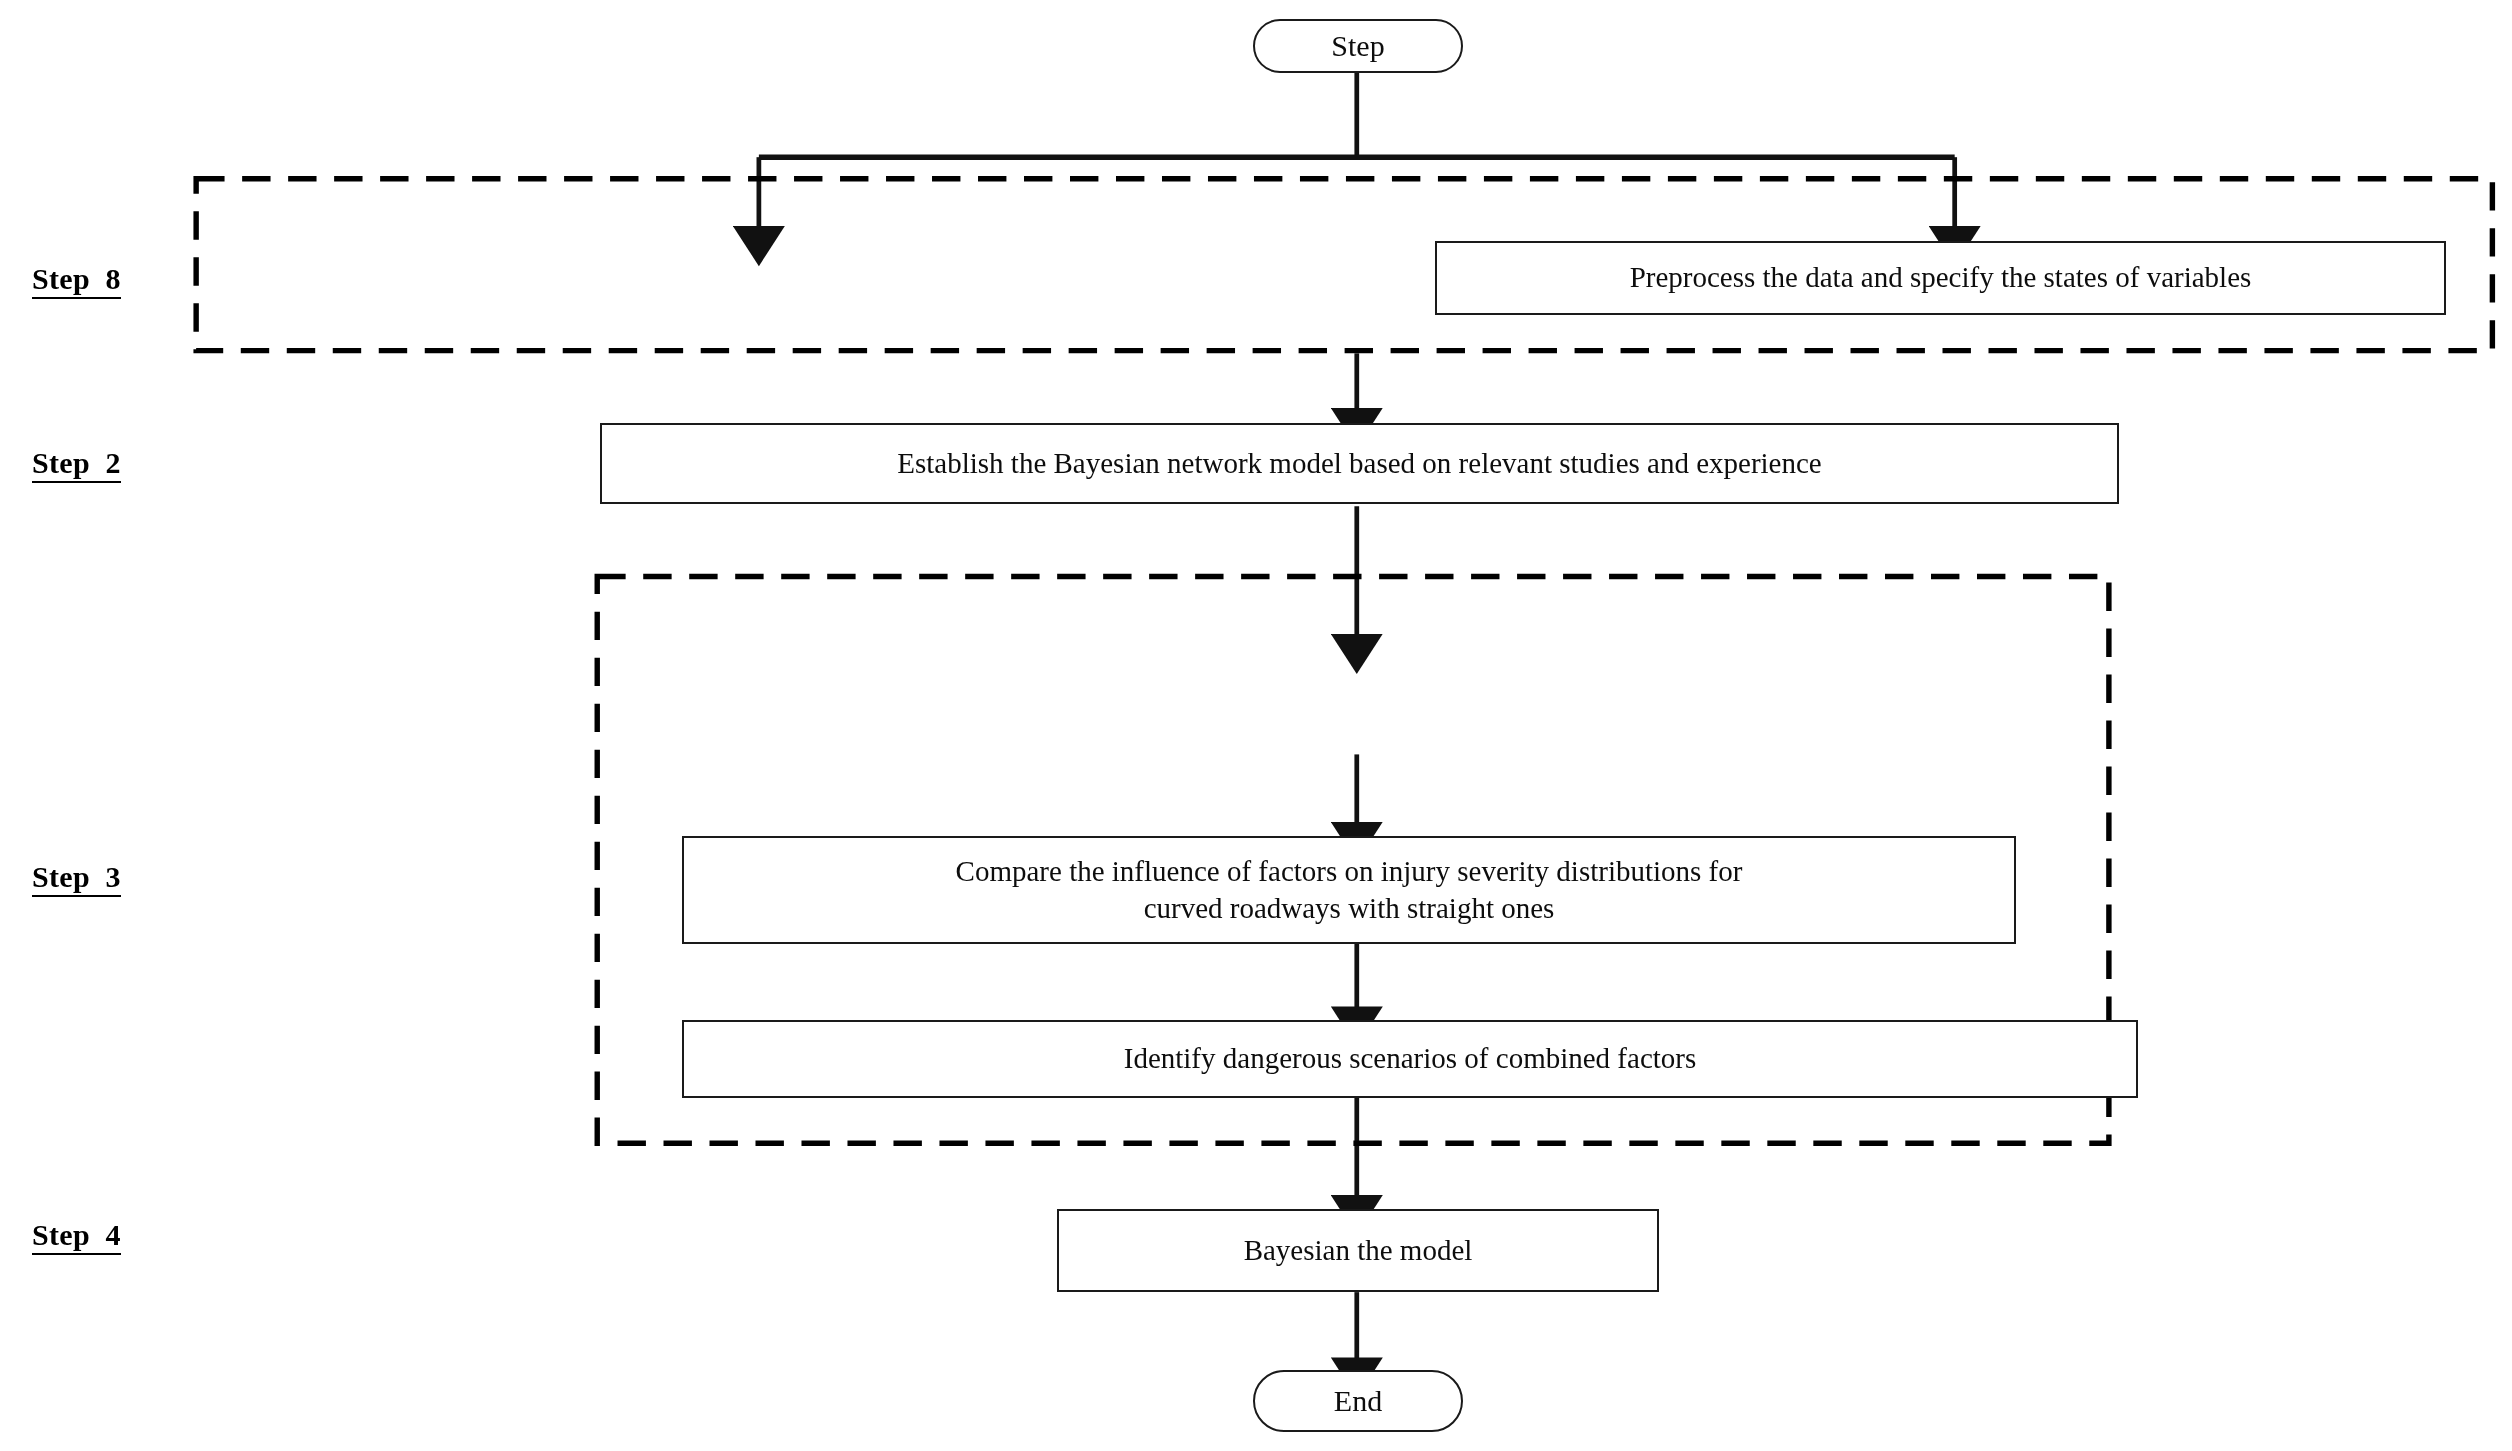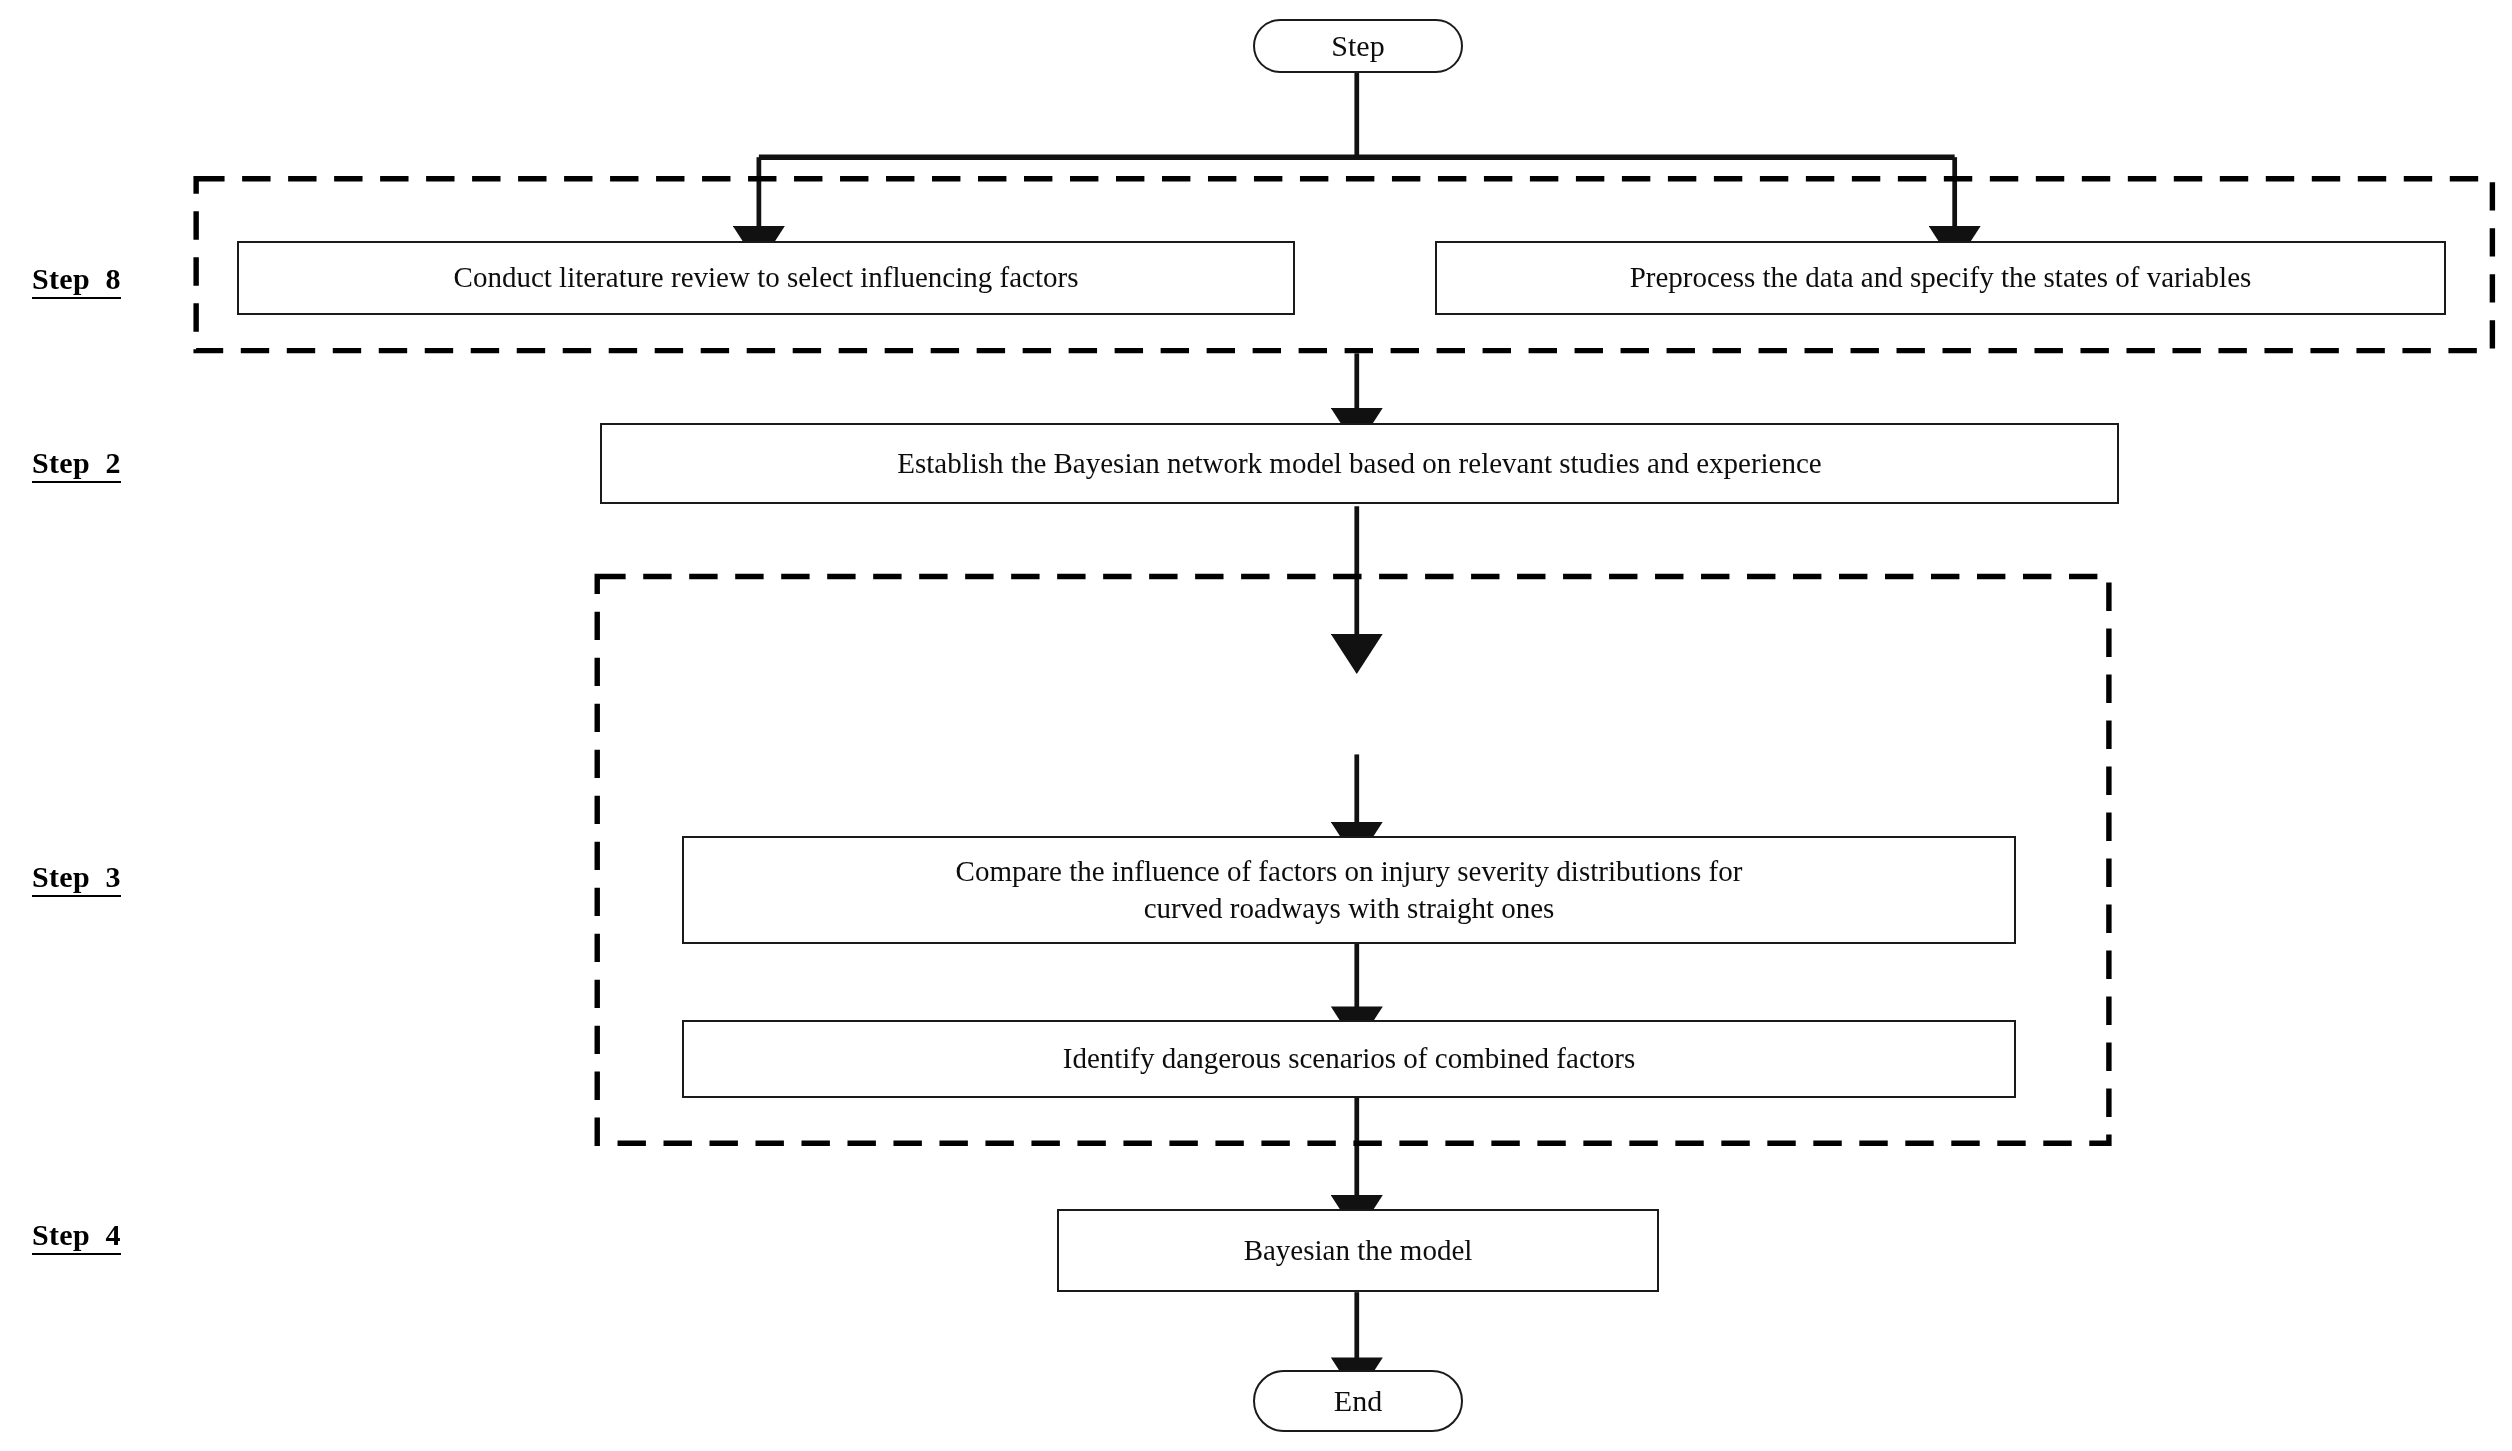--- a/index.html
+++ b/index.html
@@ -94,39 +94,36 @@
 
   <div class="node terminator" style="left:1253px; top:19px; width:210px; height:54px; font-size:30px;">
     <span class="node-text">Step</span>
   </div>
 
   <div class="step-label" style="left:32px; top:262px; font-size:30px;">Step  8</div>
   <div class="step-label" style="left:32px; top:446px; font-size:30px;text-align:right;">Step  2</div>
   <div class="step-label" style="left:32px; top:860px; font-size:30px;">Step  3</div>
   <div class="step-label" style="left:32px; top:1218px; font-size:30px;">Step  4</div>
 
-  <div class="node" style="left:237px; top:241px; width:1058px; height:74px; font-size:29px;">
-    <span class="node-text">Conduct literature review to select influencing factors</span>
-  </div>
 
   <div class="node" style="left:1435px; top:241px; width:1011px; height:74px; font-size:29px;">
     <span class="node-text">Preprocess the data and specify the states of variables</span>
   </div>
 
   <div class="node" style="left:600px; top:423px; width:1519px; height:81px; font-size:29px;">
     <span class="node-text">Establish the Bayesian network model based on relevant studies and experience</span>
   </div>
 
 
   <div class="node" style="left:682px; top:836px; width:1334px; height:108px; font-size:29px;">
     <span class="node-text">Compare the influence of factors on injury severity distributions for
 curved roadways with straight ones</span>
   </div>
 
-  <div class="node" style="left:682px; top:1020px; width:1334px; height:78px; font-size:29px;">
+  <div class="node" style="left:682px; top:1020px; width:1456px; height:78px; font-size:29px;">
     <span class="node-text">Identify dangerous scenarios of combined factors</span>
   </div>
 
   <div class="node" style="left:1057px; top:1209px; width:602px; height:83px; font-size:29px;">
     <span class="node-text">Bayesian the model</span>
   </div>
 
   <div class="node terminator" style="left:1253px; top:1370px; width:210px; height:62px; font-size:30px;">
     <span class="node-text">End</span>
   </div>

